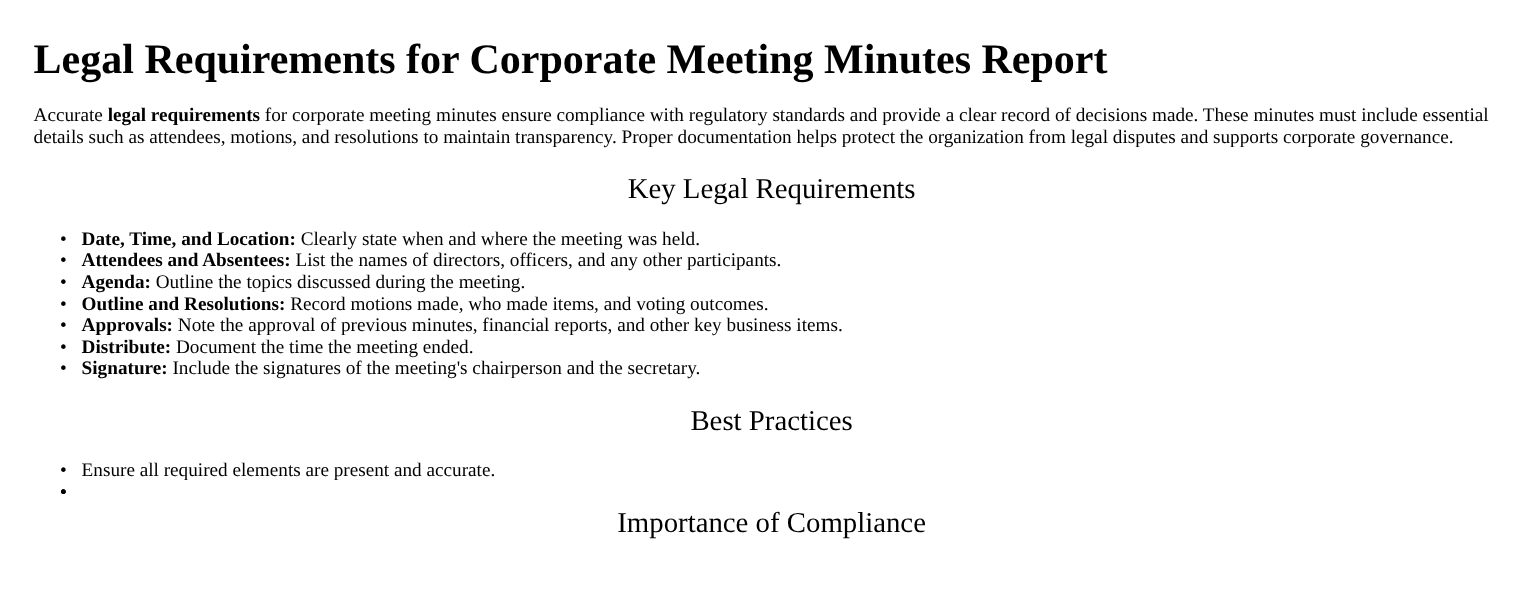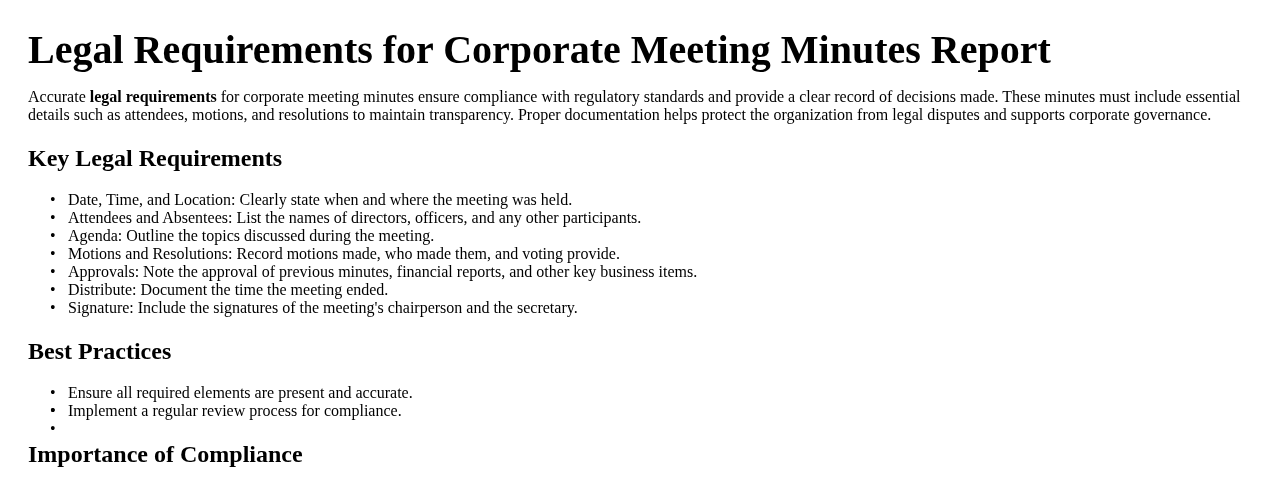--- a/index.html
+++ b/index.html
@@ -11,78 +11,79 @@
       font-family: "Liberation Serif", "DejaVu Serif", serif;
       color: #000000;
       font-size: 16px;
       line-height: 18px;
     }
     .page {
       padding: 0 20px 0 28px;
       width: 1230px;
     }
     h1 {
-      font-size: 40px;
+      font-size: 35px;
       font-weight: bold;
       margin: 31px 0 0 0;
       line-height: 37px;
     }
     p.intro {
       margin: 20px 0 16px 0;
       line-height: 18px;
     }
     h2 {
       font-size: 24px;
-      font-weight: bold;
+      font-weight: normal;
       margin: 20px 0 0 0;
       line-height: 28px;
+      text-align: center;
     }
     ul {
       margin: 19px 0 0 0;
       padding: 0 0 0 40px;
       list-style: none;
     }
     ul li {
       position: relative;
       line-height: 18px;
     }
     ul li .bullet {
       position: absolute;
       left: -18px;
       top: 0;
       font-size: 16px;
       line-height: 18px;
     }
     .label {
-      font-weight: normal;
+      font-weight: bold;
     }
     h2.best { margin-top: 20px; }
     h2.importance { margin-top: 20px; }
   </style>
 </head>
 <body>
 
 <div class="page">
   <h1>Legal Requirements for Corporate Meeting Minutes Report</h1>
 
   <p class="intro"><span>Accurate </span><strong>legal requirements</strong><span> for corporate meeting minutes ensure compliance with regulatory standards and provide a clear record of decisions made. These minutes must include essential details such as attendees, motions, and resolutions to maintain transparency. Proper documentation helps protect the organization from legal disputes and supports corporate governance.</span></p>
 
   <h2>Key Legal Requirements</h2>
   <ul>
     <li><span class="bullet">•</span><span class="label">Date, Time, and Location:</span><span> Clearly state when and where the meeting was held.</span></li>
     <li><span class="bullet">•</span><span class="label">Attendees and Absentees:</span><span> List the names of directors, officers, and any other participants.</span></li>
     <li><span class="bullet">•</span><span class="label">Agenda:</span><span> Outline the topics discussed during the meeting.</span></li>
-    <li><span class="bullet">•</span><span class="label">Motions and Resolutions:</span><span> Record motions made, who made them, and voting provide.</span></li>
+    <li><span class="bullet">•</span><span class="label">Outline and Resolutions:</span><span> Record motions made, who made items, and voting outcomes.</span></li>
     <li><span class="bullet">•</span><span class="label">Approvals:</span><span> Note the approval of previous minutes, financial reports, and other key business items.</span></li>
     <li><span class="bullet">•</span><span class="label">Distribute:</span><span> Document the time the meeting ended.</span></li>
     <li><span class="bullet">•</span><span class="label">Signature:</span><span> Include the signatures of the meeting's chairperson and the secretary.</span></li>
   </ul>
 
   <h2 class="best">Best Practices</h2>
   <ul>
     <li><span class="bullet">•</span><span>Ensure all required elements are present and accurate.</span></li>
     <li><span class="bullet">•</span></li>
-    <li><span class="bullet">•</span><span>Implement a regular review process for compliance.</span></li>
+    <li><span class="bullet">•</span></li>
     <li><span class="bullet">•</span></li>
   </ul>
 
   <h2 class="importance">Importance of Compliance</h2>
 </div>
 
 </body></html>

